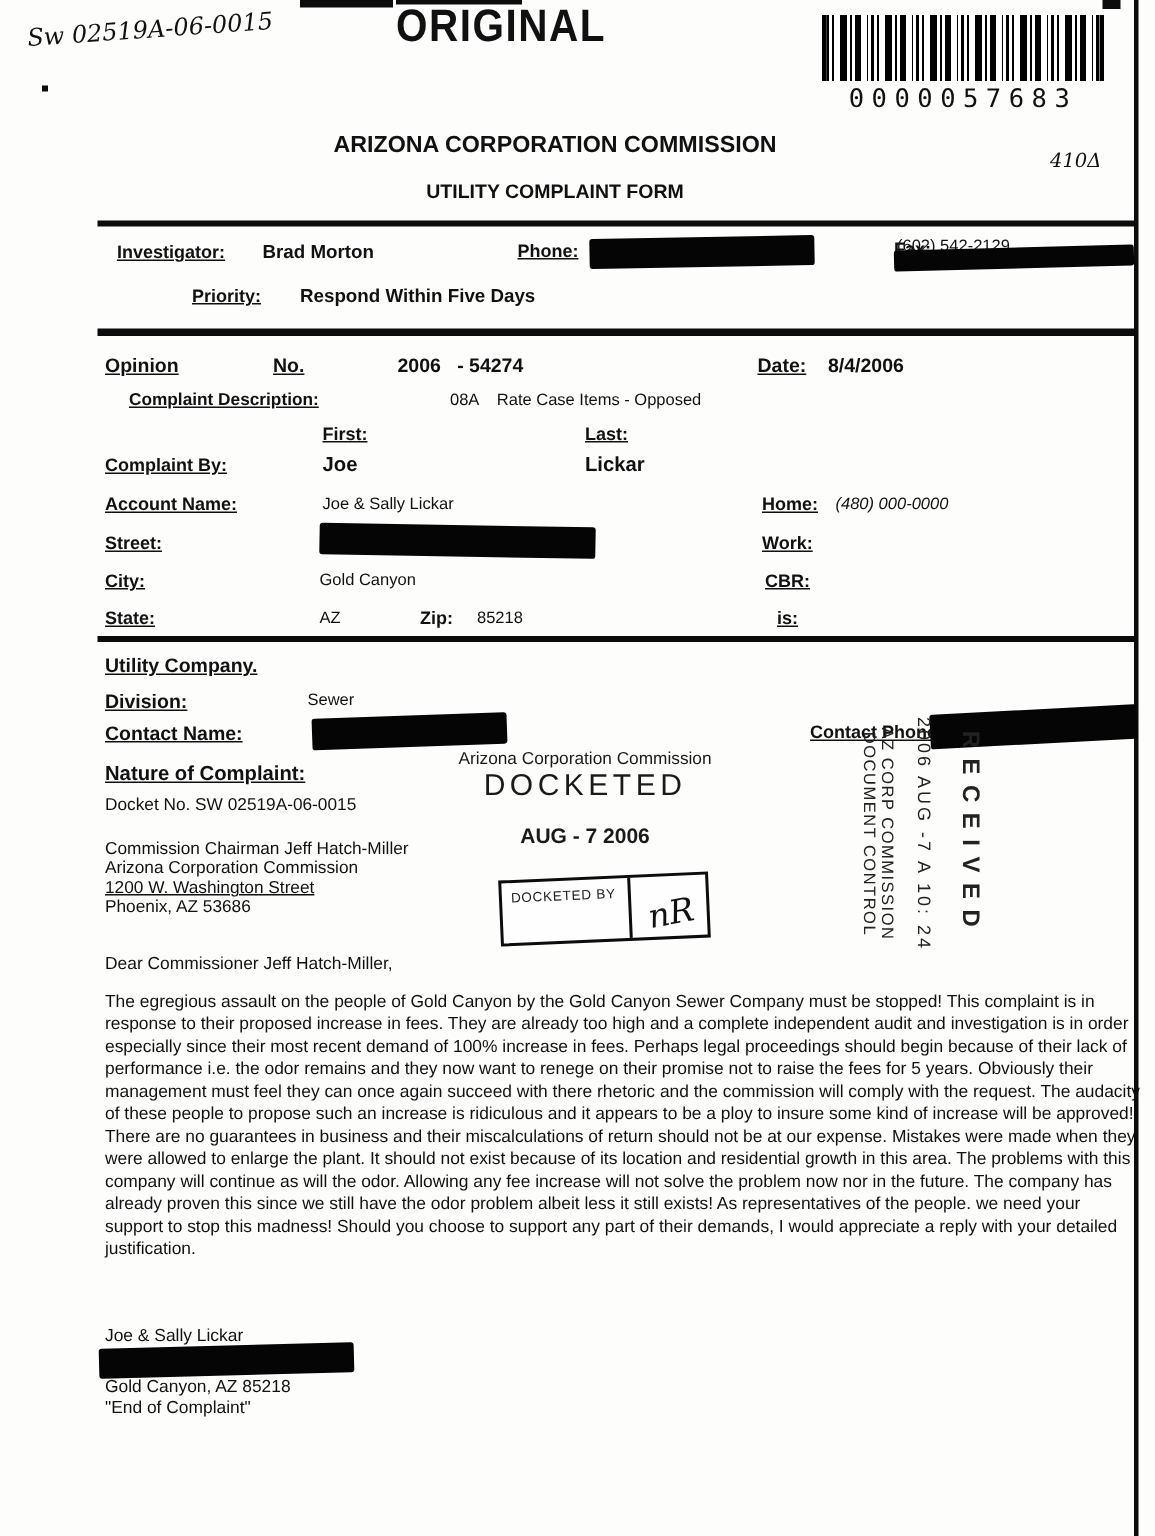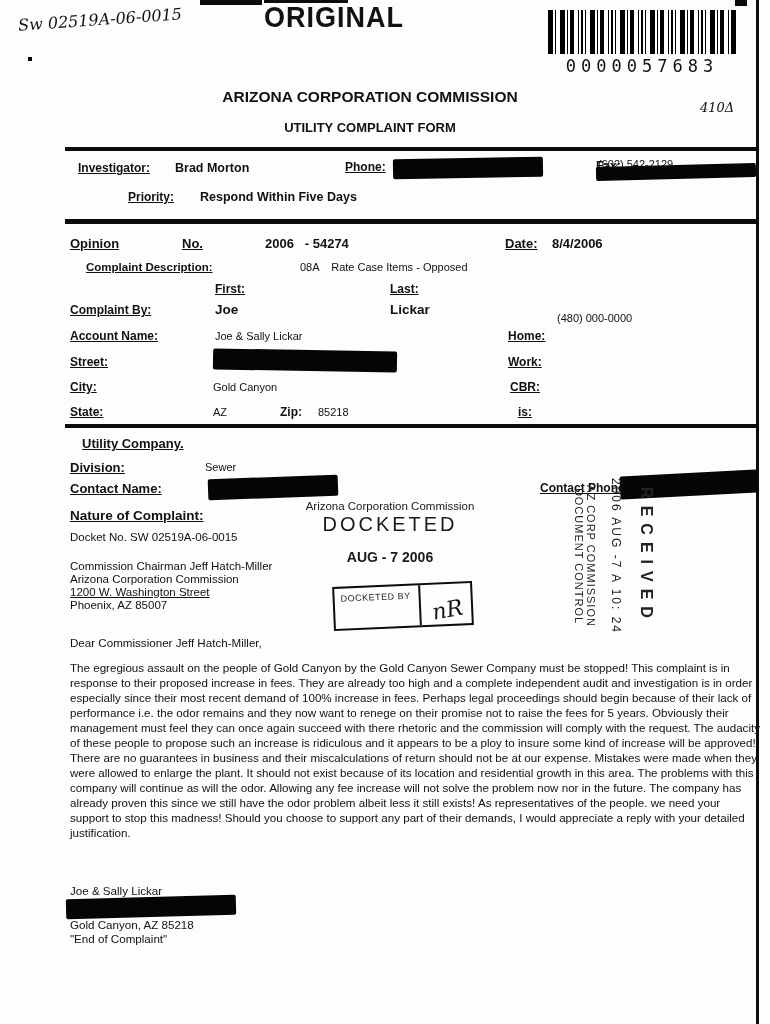--- a/index.html
+++ b/index.html
@@ -92,55 +92,55 @@
   <div class="abs lbl" style="left:215px;top:282px;">First:</div>
   <div class="abs lbl" style="left:390px;top:282px;">Last:</div>
 
   <div class="abs lbl" style="left:70px;top:303px;">Complaint By:</div>
   <div class="abs valb" style="left:215px;top:302px;font-size:13.5px;">Joe</div>
   <div class="abs valb" style="left:390px;top:302px;font-size:13.5px;">Lickar</div>
 
   <div class="abs lbl" style="left:70px;top:329px;">Account Name:</div>
   <div class="abs val" style="left:215px;top:330px;">Joe &amp; Sally Lickar</div>
   <div class="abs lbl" style="left:508px;top:329px;">Home:</div>
-  <div class="abs val" style="left:557px;top:312px;">(480) 000-0000</div>
+  <div class="abs val" style="left:557px;top:330px;font-style:italic;">(480) 000-0000</div>
 
   <div class="abs lbl" style="left:70px;top:355px;">Street:</div>
   <div class="redact" style="left:213px;top:350px;width:184px;height:21px;transform:rotate(1deg);"></div>
   <div class="abs lbl" style="left:508px;top:355px;">Work:</div>
 
   <div class="abs lbl" style="left:70px;top:380px;">City:</div>
   <div class="abs val" style="left:213px;top:381px;">Gold Canyon</div>
   <div class="abs lbl" style="left:510px;top:380px;">CBR:</div>
 
   <div class="abs lbl" style="left:70px;top:405px;">State:</div>
   <div class="abs val" style="left:213px;top:406px;">AZ</div>
   <div class="abs" style="left:280px;top:405px;font-weight:bold;font-size:12px;">Zip:</div>
   <div class="abs val" style="left:318px;top:406px;">85218</div>
   <div class="abs lbl" style="left:518px;top:405px;">is:</div>
 
   <div class="rule" style="left:65px;top:424px;width:692px;height:4px;"></div>
 
-  <div class="abs lbl" style="left:70px;top:436px;font-size:13px;margin-left:12px;">Utility Company.</div>
+  <div class="abs lbl" style="left:70px;top:436px;font-size:13px;">Utility Company.</div>
 
   <div class="abs lbl" style="left:70px;top:460px;font-size:13px;">Division:</div>
   <div class="abs val" style="left:205px;top:461px;">Sewer</div>
 
   <div class="abs lbl" style="left:70px;top:481px;font-size:13px;">Contact Name:</div>
   <div class="redact" style="left:208px;top:477px;width:130px;height:21px;transform:rotate(-2deg);"></div>
   <div class="abs lbl" style="left:540px;top:481px;">Contact Phone:</div>
   <div class="redact" style="left:620px;top:473px;width:138px;height:23px;transform:rotate(-3deg);"></div>
 
   <div class="abs lbl" style="left:70px;top:508px;font-size:13.5px;">Nature of Complaint:</div>
   <div class="abs val" style="left:70px;top:531px;font-size:11.5px;">Docket No. SW 02519A-06-0015</div>
 
   <div class="abs val" style="left:70px;top:560px;font-size:11.5px;">Commission Chairman Jeff Hatch-Miller</div>
   <div class="abs val" style="left:70px;top:573px;font-size:11.5px;">Arizona Corporation Commission</div>
   <div class="abs val" style="left:70px;top:586px;font-size:11.5px;text-decoration:underline;">1200 W. Washington Street</div>
-  <div class="abs val" style="left:70px;top:599px;font-size:11.5px;">Phoenix, AZ 85007</div>
+  <div class="abs val" style="left:70px;top:599px;font-size:11.5px;">Phoenix, AZ 53686</div>
 
   <div id="stamp-docketed">
     <div style="font-size:11.5px;">Arizona Corporation Commission</div>
     <div style="font-size:20px;letter-spacing:3px;margin-top:1px;">DOCKETED</div>
     <div style="font-size:14px;font-weight:bold;margin-top:13px;">AUG - 7 2006</div>
   </div>
 
   <div id="docketed-by-box">
     <div style="position:absolute;left:6px;top:5px;font-size:9px;letter-spacing:.5px;color:#222;">DOCKETED BY</div>
     <div class="divider"></div>

